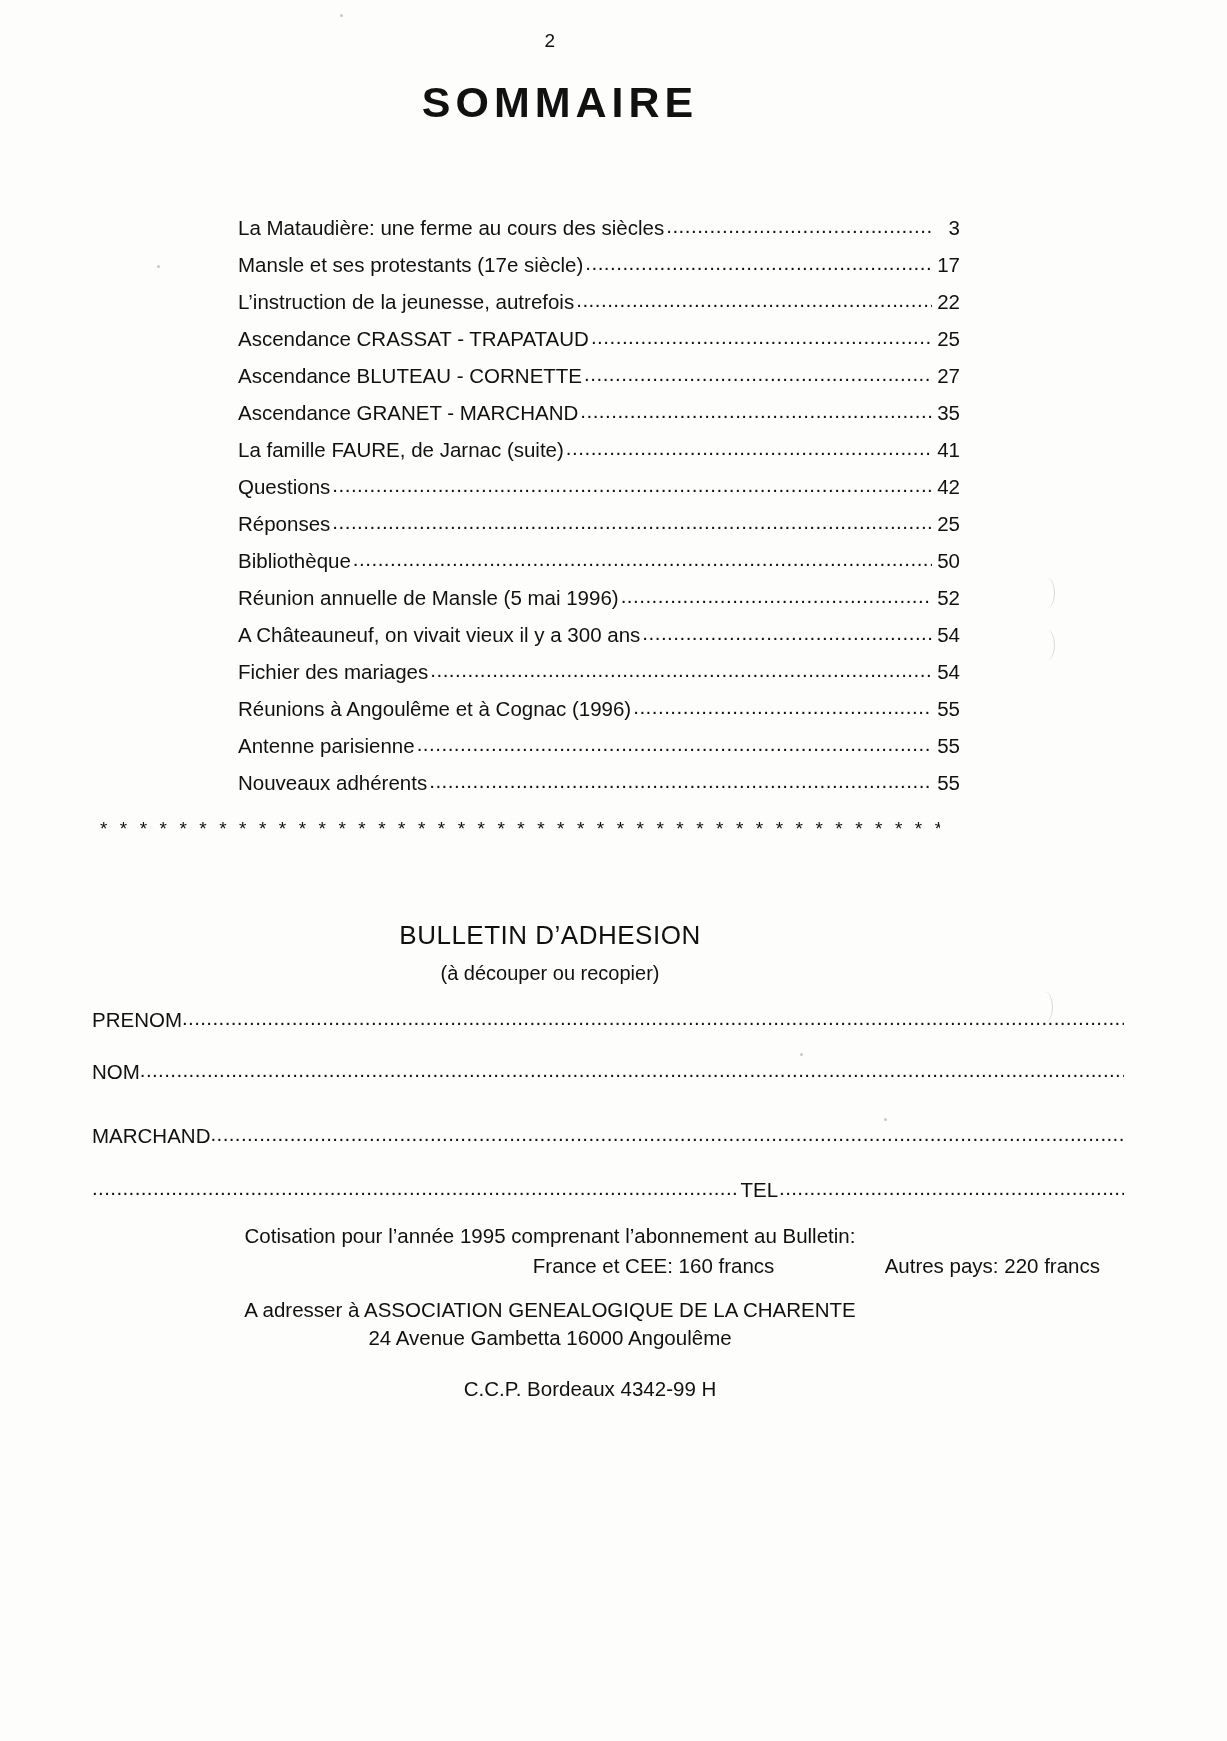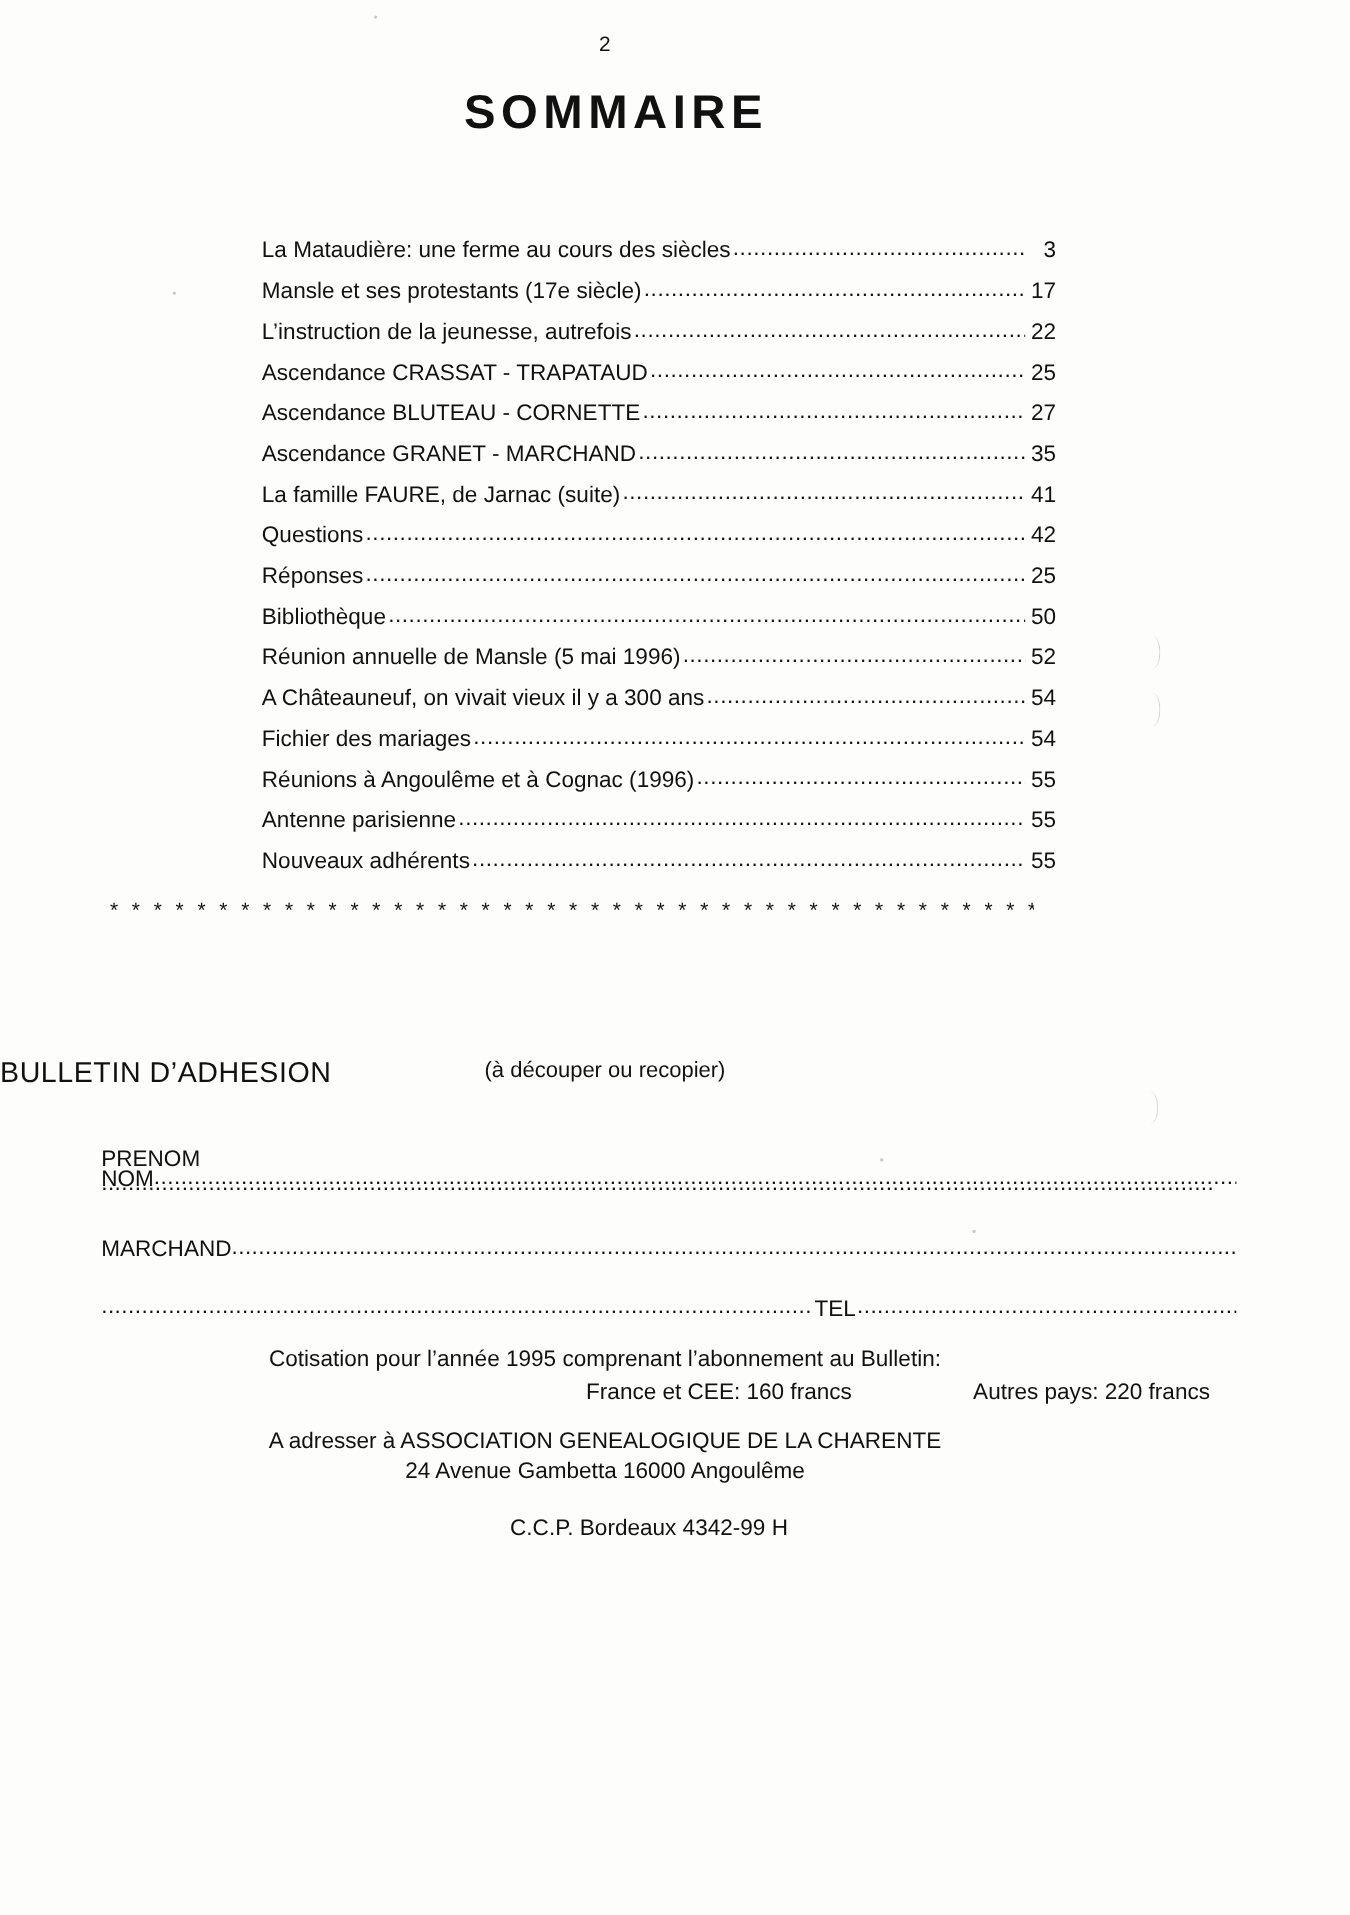--- a/index.html
+++ b/index.html
@@ -83,23 +83,24 @@
     width: 840px;
     font-size: 19px;
     letter-spacing: 3.6px;
     overflow: hidden;
     white-space: nowrap;
     height: 24px;
   }
   
   .bulletin-title {
     position: absolute;
-    top: 960px;
+    top: 920px;
     left: 0;
     width: 1100px;
+    text-align: center;
     font-size: 26px;
     letter-spacing: 0.5px;
   }
   .bulletin-sub {
     position: absolute;
     top: 962px;
     left: 0;
     width: 1100px;
     text-align: center;
     font-size: 20px;
@@ -119,21 +120,21 @@
   }
   .form-dots {
     flex: 1 1 auto;
     overflow: hidden;
     white-space: nowrap;
     position: relative;
     top: -2px;
     letter-spacing: 0.4px;
   }
   #line-nom { top: 1060px; }
-  #line-prenom { top: 1042px; flex-direction: column; }
+  #line-prenom { top: 1008px; }
   #line-adresse { top: 1124px; }
   #line-tel { top: 1178px; left: 92px; width: 1032px; }
   .tel-mid {
     flex: 0 0 auto;
     padding: 0 1px;
   }
   
   .footer-block {
     position: absolute;
     left: 0;

